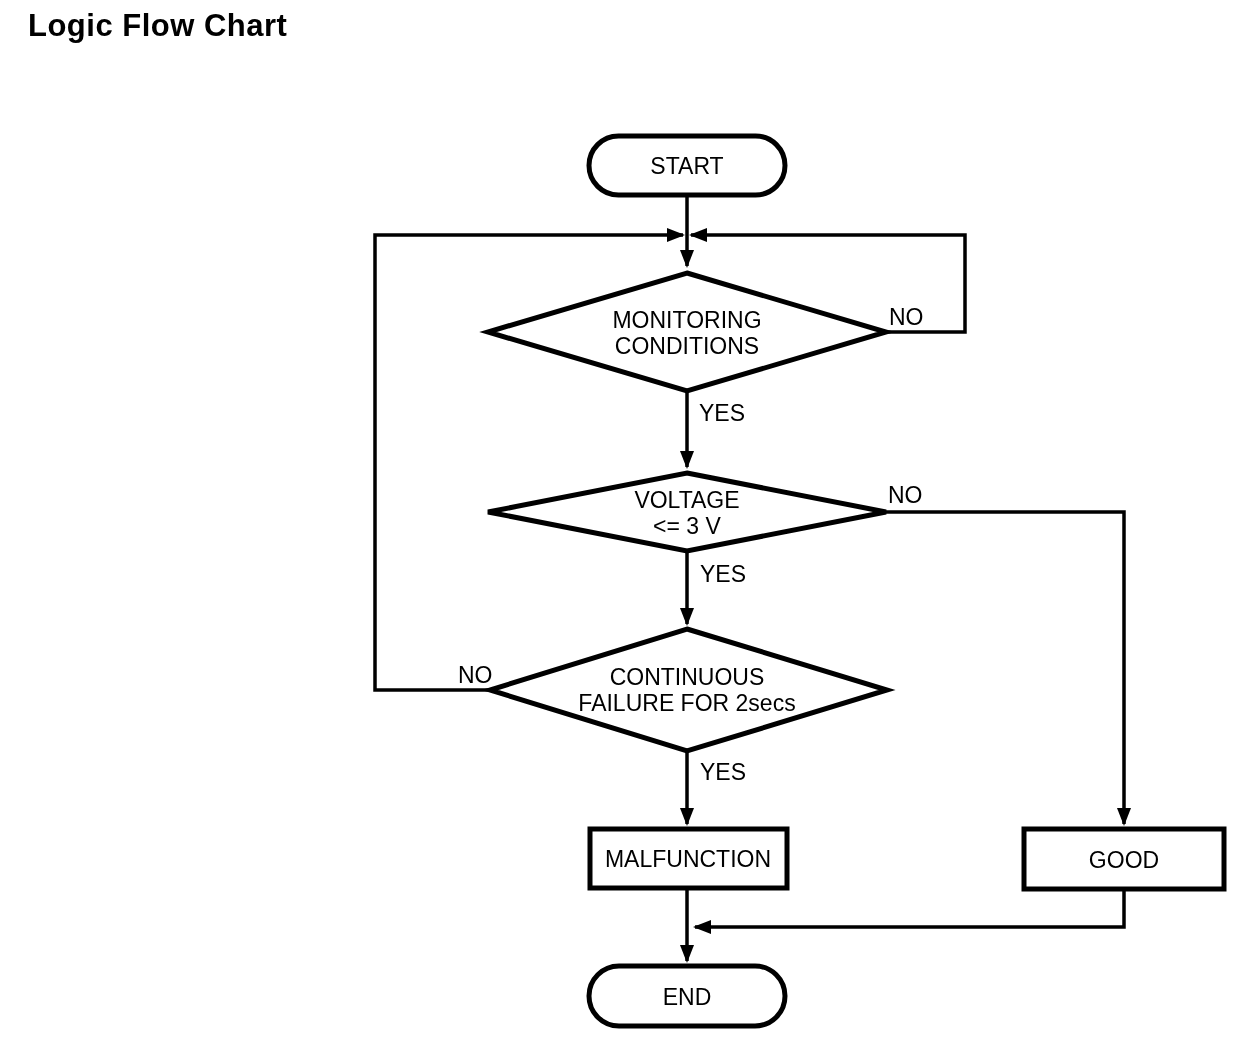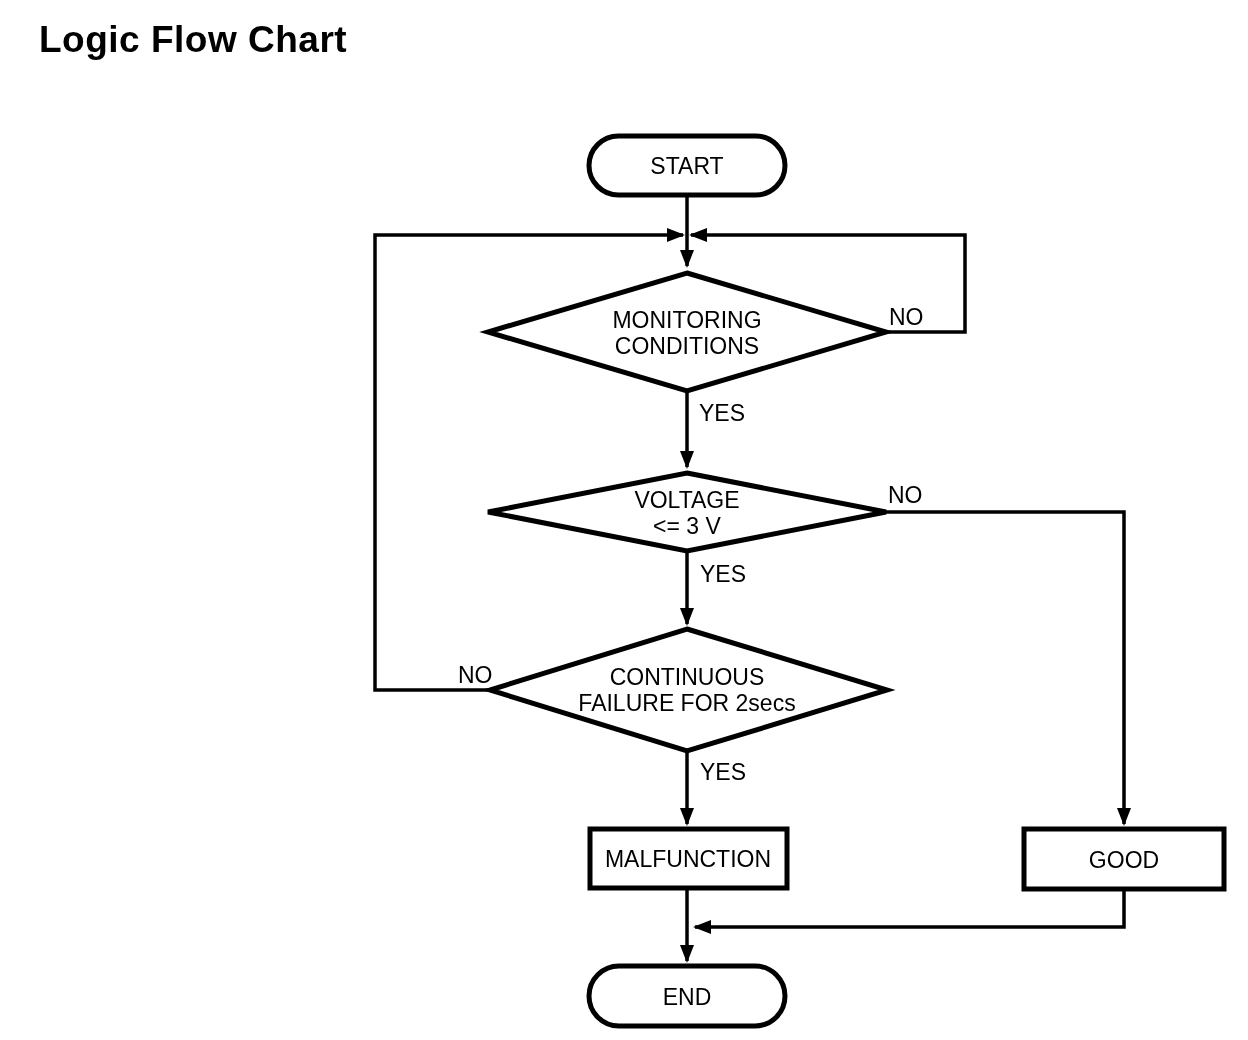--- a/index.html
+++ b/index.html
@@ -12,22 +12,22 @@
     width: 1248px;
     height: 1040px;
     background: #ffffff;
     font-family: "Liberation Sans", sans-serif;
     overflow: hidden;
   }
   #page-title {
     position: absolute;
     left: 28px;
     top: 8px;
-    margin: 11px;
-    font-size: 37px;
+    margin: 0;
+    font-size: 31px;
     font-weight: bold;
     color: #000000;
     letter-spacing: 0.5px;
   }
   svg {
     position: absolute;
     left: 0;
     top: 0;
   }
   .shape {

